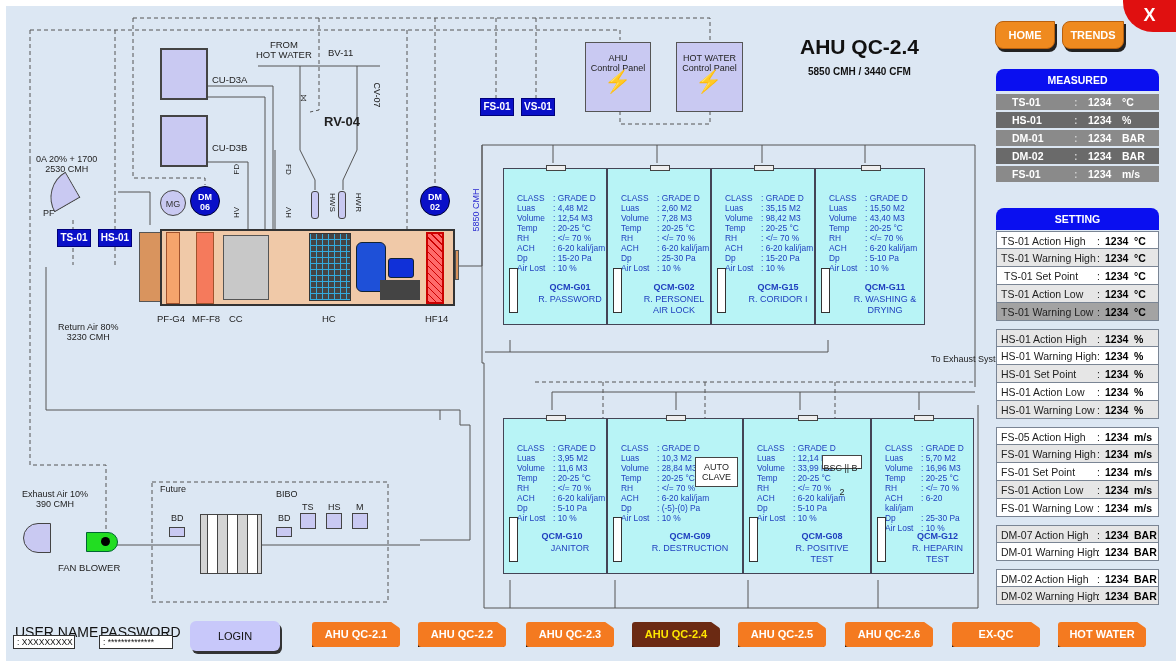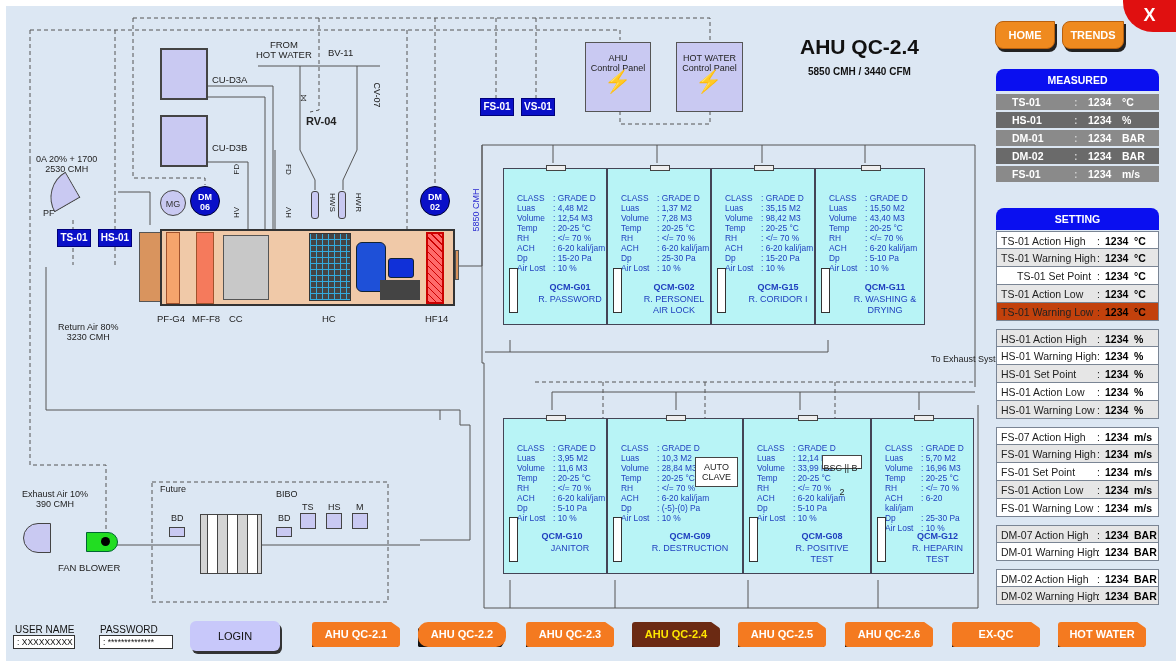--- a/index.html
+++ b/index.html
@@ -18,21 +18,21 @@
 .topbtn{position:absolute;height:28px;background:#ef8a1f;color:#fff;font-weight:bold;font-size:11px;text-align:center;line-height:26px;border-radius:8px 0 8px 8px;box-shadow:2px 3px 0 #222;border:1px solid #b8600e}
 .panel-head{position:absolute;left:996px;width:163px;height:22px;background:#0a0ff0;color:#fff;font-weight:bold;font-size:10.5px;text-align:center;line-height:22px;border-radius:8px 8px 0 0}
 .mrow{position:absolute;left:996px;width:163px;height:17px;color:#fff;font-weight:bold;font-size:10.5px;line-height:17px;border-bottom:1px solid #dce7f3}
 .mrow span{position:absolute}
 .srow{position:absolute;left:996px;width:163px;height:18px;font-size:10.5px;line-height:18px;border:1px solid #7a8594;border-top:none;color:#222}
 .srow.first{border-top:1px solid #7a8594}
 .srow span{position:absolute}
 .srow .v{font-weight:bold;color:#000}
 .navbtn{position:absolute;top:622px;height:25px;width:88px;background:#f47a20;color:#fff;font-weight:bold;font-size:11px;text-align:center;line-height:24px;border-radius:3px 8px 3px 3px;box-shadow:-2px 3px 0 #111;clip-path:polygon(0 0,90% 0,100% 25%,100% 100%,0 100%)}
 .navbtn.active{background:#6b2a13;color:#ffe600}
-.login-label{position:absolute;font-size:10px;color:#111}
+.login-label{position:absolute;font-size:14px;color:#111}
 .login-field{position:absolute;height:14px;background:#fff;border:1px solid #333;font-size:8.5px;line-height:12px;padding-left:3px;color:#111}
 .login-btn{position:absolute;left:190px;top:621px;width:90px;height:30px;background:#c8c8fa;border-radius:6px;box-shadow:2px 3px 0 #333;font-size:11px;text-align:center;line-height:30px;color:#111}
 .close{position:absolute;left:1123px;top:0;width:53px;height:32px;background:#e01010;border-radius:0 0 0 30px;color:#fff;font-weight:bold;font-size:18px;text-align:center;line-height:30px}
 </style>
 </head>
 <body>
 
 <div id="canvas"></div>
 
 <svg class="abs" style="left:0;top:0" width="1176" height="661">
@@ -76,21 +76,21 @@
   </g>
 </svg>
 
 <div class="abs" style="left:160px;top:48px;width:48px;height:52px;background:#c9c9f2;border:2px solid #444"></div>
 <div class="abs" style="left:160px;top:115px;width:48px;height:52px;background:#c9c9f2;border:2px solid #444"></div>
 <div class="txt" style="left:212px;top:75px;font-size:9.5px">CU-D3A</div>
 <div class="txt" style="left:212px;top:143px;font-size:9.5px">CU-D3B</div>
 
 <div class="txt" style="left:256px;top:40px;text-align:center;font-size:9.5px"><span>FROM</span><br><span>HOT WATER</span></div>
 <div class="txt" style="left:328px;top:48px;font-size:9.5px">BV-11</div>
-<div class="txt" style="left:306px;top:115px;font-size:11px;font-weight:bold">RV-04</div>
+<div class="txt" style="left:324px;top:115px;font-size:13px;font-weight:bold">RV-04</div>
 <div class="txt" style="left:364px;top:90px;font-size:9px;transform:rotate(90deg)">CV-07</div>
 <div class="abs" style="left:300px;top:92px;width:10px;height:10px;color:#333;font-size:10px">⧖</div>
 
 <div class="abs" style="left:311px;top:191px;width:8px;height:28px;background:#c9c9f2;border:1px solid #444;border-radius:3px"></div>
 <div class="abs" style="left:338px;top:191px;width:8px;height:28px;background:#c9c9f2;border:1px solid #444;border-radius:3px"></div>
 <div class="txt" style="left:322px;top:198px;font-size:8px;transform:rotate(90deg)">HWS</div>
 <div class="txt" style="left:348px;top:198px;font-size:8px;transform:rotate(90deg)">HWR</div>
 <div class="txt" style="left:232px;top:165px;font-size:8px;transform:rotate(-90deg)">FD</div>
 <div class="txt" style="left:282px;top:165px;font-size:8px;transform:rotate(90deg)">FD</div>
 <div class="txt" style="left:232px;top:208px;font-size:8px;transform:rotate(-90deg)">HV</div>
@@ -169,21 +169,21 @@
       <div class="abs" style="left:5px;top:99px;width:9px;height:45px;border:1px solid #333;background:#fff"></div>
       <div class="rcode" style="left:30px;right:0;top:113px">QCM-G01</div>
       <div class="rname" style="left:30px;right:0;top:125px">
         <div>R. PASSWORD</div>
       </div>
       <div class="abs" style="left:42px;top:-4px;width:20px;height:6px;background:#eee;border:1px solid #444"></div>
     </div>
     <div class="room" style="left: 607px; top: 168px; width: 104px; height: 157px;">
       <div class="rinfo" style="left:13px;top:24px">
         <div><span class="k">CLASS</span>: <span>GRADE D</span></div>
-        <div><span class="k">Luas</span>: <span>1,37 M2</span></div>
+        <div><span class="k">Luas</span>: <span>2,60 M2</span></div>
         <div><span class="k">Volume</span>: <span>7,28 M3</span></div>
         <div><span class="k">Temp</span>: <span>20-25 °C</span></div>
         <div><span class="k">RH</span>: <span>&lt;/= 70 %</span></div>
         <div><span class="k">ACH</span>: <span>6-20 kali/jam</span></div>
         <div><span class="k">Dp</span>: <span>25-30 Pa</span></div>
         <div><span class="k">Air Lost</span>: <span>10 %</span></div>
       </div>
       <div class="abs" style="left:5px;top:99px;width:9px;height:45px;border:1px solid #333;background:#fff"></div>
       <div class="rcode" style="left:30px;right:0;top:113px">QCM-G02</div>
       <div class="rname" style="left:30px;right:0;top:125px">
@@ -355,32 +355,32 @@
       <span class="v" style="left:108px">1234</span>
       <span class="v" style="left:137px">°C</span>
     </div>
     <div class="srow" style="top: 249px; background: rgb(230, 230, 230);">
       <span style="left:4px">TS-01 Warning High</span>
       <span style="left:100px">:</span>
       <span class="v" style="left:108px">1234</span>
       <span class="v" style="left:137px">°C</span>
     </div>
     <div class="srow" style="top: 267px; background: rgb(255, 255, 255);">
-      <span style="left:20px">TS-01 Set Point</span>
+      <span style="left:7px">TS-01 Set Point</span>
       <span style="left:100px">:</span>
       <span class="v" style="left:108px">1234</span>
       <span class="v" style="left:137px">°C</span>
     </div>
     <div class="srow" style="top: 285px; background: rgb(230, 230, 230); padding-left: 32px;">
       <span style="left:4px">TS-01 Action Low</span>
       <span style="left:100px">:</span>
       <span class="v" style="left:108px">1234</span>
       <span class="v" style="left:137px">°C</span>
     </div>
-    <div class="srow" style="top: 303px; background: #c2410c;">
+    <div class="srow" style="top: 303px; background: #a3a3a3;">
       <span style="left:4px">TS-01 Warning Low</span>
       <span style="left:100px">:</span>
       <span class="v" style="left:108px">1234</span>
       <span class="v" style="left:137px">°C</span>
     </div>
     <div class="srow first" style="top: 329px; background: rgb(230, 230, 230);">
       <span style="left:4px">HS-01 Action High</span>
       <span style="left:100px">:</span>
       <span class="v" style="left:108px">1234</span>
       <span class="v" style="left:137px">%</span>
@@ -403,21 +403,21 @@
       <span class="v" style="left:108px">1234</span>
       <span class="v" style="left:137px">%</span>
     </div>
     <div class="srow" style="top: 401px; background: rgb(230, 230, 230);">
       <span style="left:4px">HS-01 Warning Low</span>
       <span style="left:100px">:</span>
       <span class="v" style="left:108px">1234</span>
       <span class="v" style="left:137px">%</span>
     </div>
     <div class="srow first" style="top: 427px; background: rgb(255, 255, 255);">
-      <span style="left:4px">FS-07 Action High</span>
+      <span style="left:4px">FS-05 Action High</span>
       <span style="left:100px">:</span>
       <span class="v" style="left:108px">1234</span>
       <span class="v" style="left:137px">m/s</span>
     </div>
     <div class="srow" style="top: 445px; background: rgb(230, 230, 230);">
       <span style="left:4px">FS-01 Warning High</span>
       <span style="left:100px">:</span>
       <span class="v" style="left:108px">1234</span>
       <span class="v" style="left:137px">m/s</span>
     </div>
@@ -466,20 +466,20 @@
   </div>
 
 <div class="login-label" style="left:15px;top:624px">USER NAME</div>
 <div class="login-field" style="left:13px;top:635px;width:62px">: XXXXXXXXX</div>
 <div class="login-label" style="left:100px;top:624px">PASSWORD</div>
 <div class="login-field" style="left:99px;top:635px;width:74px">: **************</div>
 <div class="login-btn">LOGIN</div>
 
 <div id="nav">
     <div class="navbtn" style="left: 312px;">AHU QC-2.1</div>
-    <div class="navbtn" style="left: 418px; border-radius: 10px;">AHU QC-2.2</div>
+    <div class="navbtn" style="left: 418px;">AHU QC-2.2</div>
     <div class="navbtn" style="left: 526px;">AHU QC-2.3</div>
     <div class="navbtn active" style="left: 632px;">AHU QC-2.4</div>
     <div class="navbtn" style="left: 738px;">AHU QC-2.5</div>
     <div class="navbtn" style="left: 845px;">AHU QC-2.6</div>
     <div class="navbtn" style="left: 952px;">EX-QC</div>
     <div class="navbtn" style="left: 1058px;">HOT WATER</div>
   </div>
 
 </body></html>

